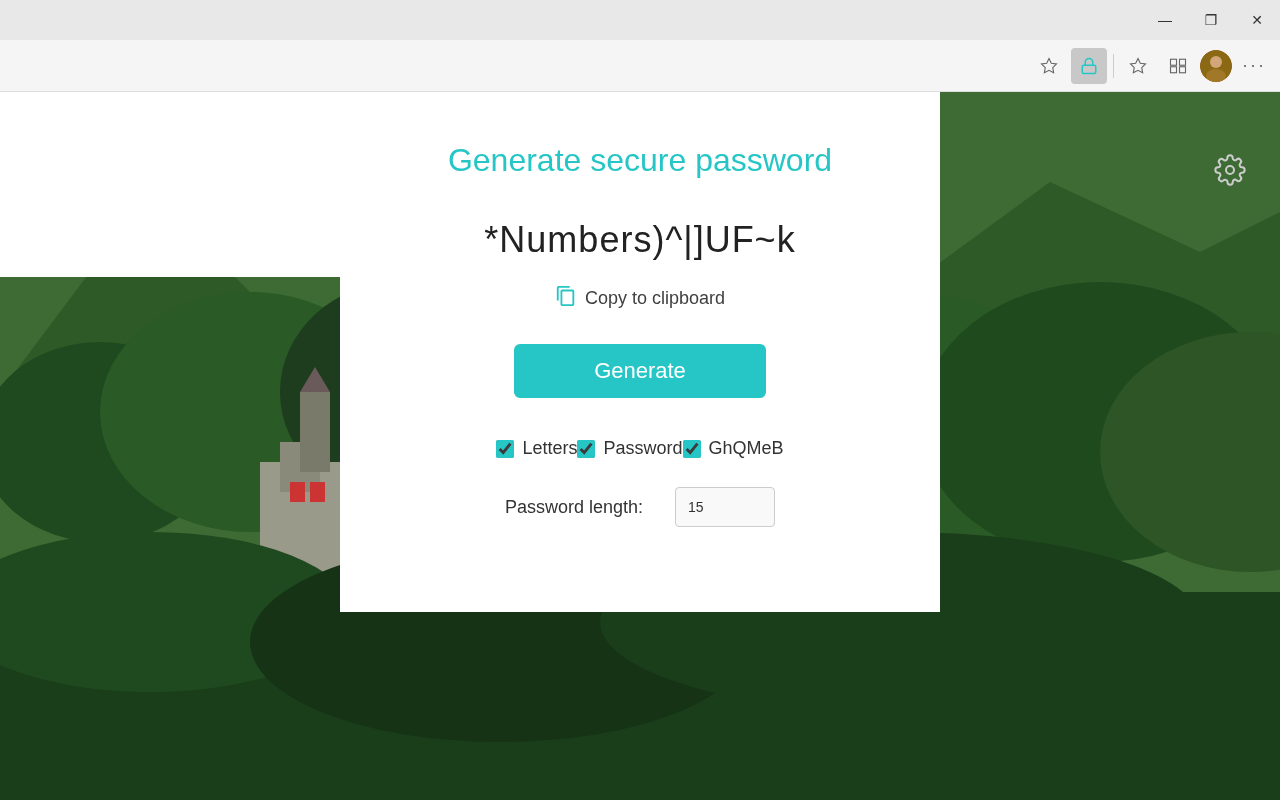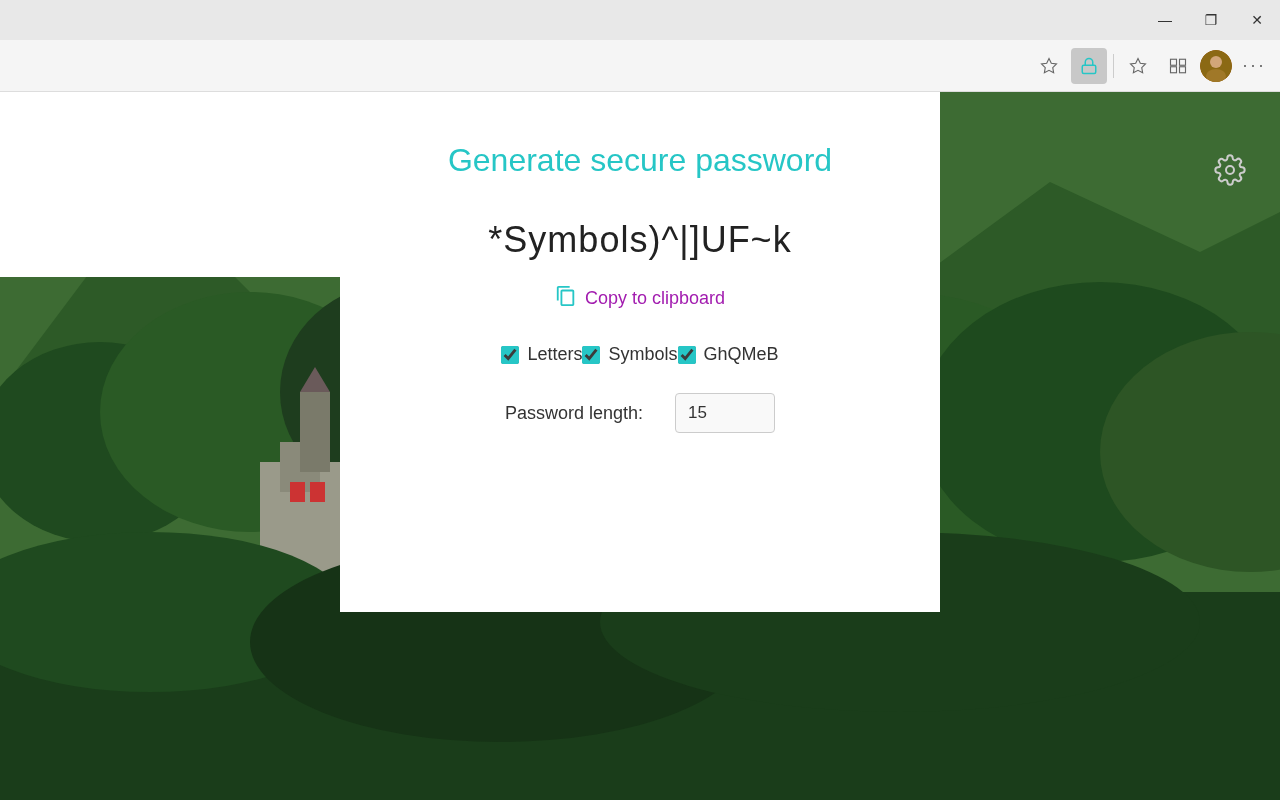--- a/index.html
+++ b/index.html
@@ -138,21 +138,21 @@
       color: #222;
       margin-bottom: 24px;
       text-align: center;
       letter-spacing: 1px;
     }
 
     .copy-clipboard {
       display: flex;
       align-items: center;
       gap: 8px;
-      color: #a21caf;
+      color: #404040;
       font-size: 18px;
       cursor: pointer;
       margin-bottom: 32px;
       text-decoration: none;
     }
 
     .copy-icon {
       font-size: 20px;
     }
 
@@ -195,21 +195,21 @@
       gap: 32px;
       font-size: 18px;
       color: #333;
     }
 
     .length-input {
       width: 100px;
       height: 40px;
       border: 1px solid #ccc;
       border-radius: 4px;
-      font-size: 17px;
+      font-size: 14px;
       text-align: left;
       padding: 0 12px;
       color: #333;
       background: #f9f9f9;
     }
 
     
     .settings-gear {
       position: absolute;
       top: 150px;
@@ -313,40 +313,41 @@
 <div class="settings-gear">
   <svg width="32" height="32" viewBox="0 0 24 24" fill="none" stroke="#cccccc" stroke-width="1.5">
     <circle cx="12" cy="12" r="3"></circle>
     <path d="M19.4 15a1.65 1.65 0 0 0 .33 1.82l.06.06a2 2 0 0 1-2.83 2.83l-.06-.06a1.65 1.65 0 0 0-1.82-.33 1.65 1.65 0 0 0-1 1.51V21a2 2 0 0 1-4 0v-.09A1.65 1.65 0 0 0 9 19.4a1.65 1.65 0 0 0-1.82.33l-.06.06a2 2 0 0 1-2.83-2.83l.06-.06A1.65 1.65 0 0 0 4.68 15a1.65 1.65 0 0 0-1.51-1H3a2 2 0 0 1 0-4h.09A1.65 1.65 0 0 0 4.6 9a1.65 1.65 0 0 0-.33-1.82l-.06-.06a2 2 0 0 1 2.83-2.83l.06.06A1.65 1.65 0 0 0 9 4.68a1.65 1.65 0 0 0 1-1.51V3a2 2 0 0 1 4 0v.09a1.65 1.65 0 0 0 1 1.51 1.65 1.65 0 0 0 1.82-.33l.06-.06a2 2 0 0 1 2.83 2.83l-.06.06A1.65 1.65 0 0 0 19.4 9a1.65 1.65 0 0 0 1.51 1H21a2 2 0 0 1 0 4h-.09a1.65 1.65 0 0 0-1.51 1z"></path>
   </svg>
 </div>
 
 <div class="panel">
   <div class="panel-title">Generate secure password</div>
 
-  <div class="generated-password">*Symbols)^|]UF~k</div>
+  <div class="generated-password">*Numbers)^|]UF~k</div>
 
   <div class="copy-clipboard">
     <span class="copy-icon">
       <svg width="22" height="22" viewBox="0 0 24 24" fill="#26c6c6">
         <path d="M16 1H4c-1.1 0-2 .9-2 2v14h2V3h12V1zm3 4H8c-1.1 0-2 .9-2 2v14c0 1.1.9 2 2 2h11c1.1 0 2-.9 2-2V7c0-1.1-.9-2-2-2zm0 16H8V7h11v14z"></path>
       </svg>
     </span>
     <span>Copy to clipboard</span>
   </div>
 
+  <button class="generate-btn">Generate</button>
 
   <div class="checkboxes">
     <label class="checkbox-item">
       <input type="checkbox" checked="" style="">
       <span>Letters</span>
     </label>
     <label class="checkbox-item">
       <input type="checkbox" checked="" style="">
-      <span>Symbols</span>
+      <span>Password</span>
     </label>
     <label class="checkbox-item">
       <input type="checkbox" checked="" style="">
       <span>GhQMeB</span>
     </label>
   </div>
 
   <div class="password-length-row">
     <span>Password length:</span>
     <input class="length-input" type="number" value="15" style="">

